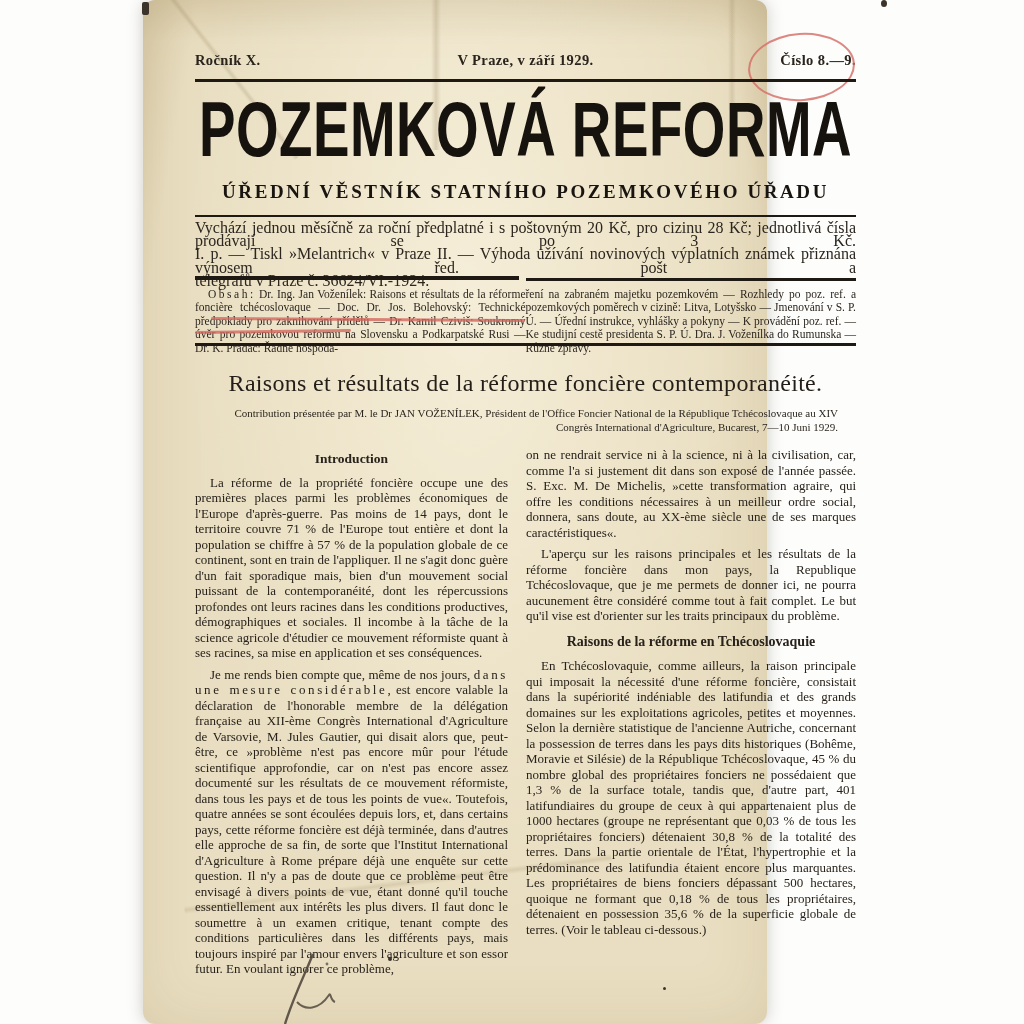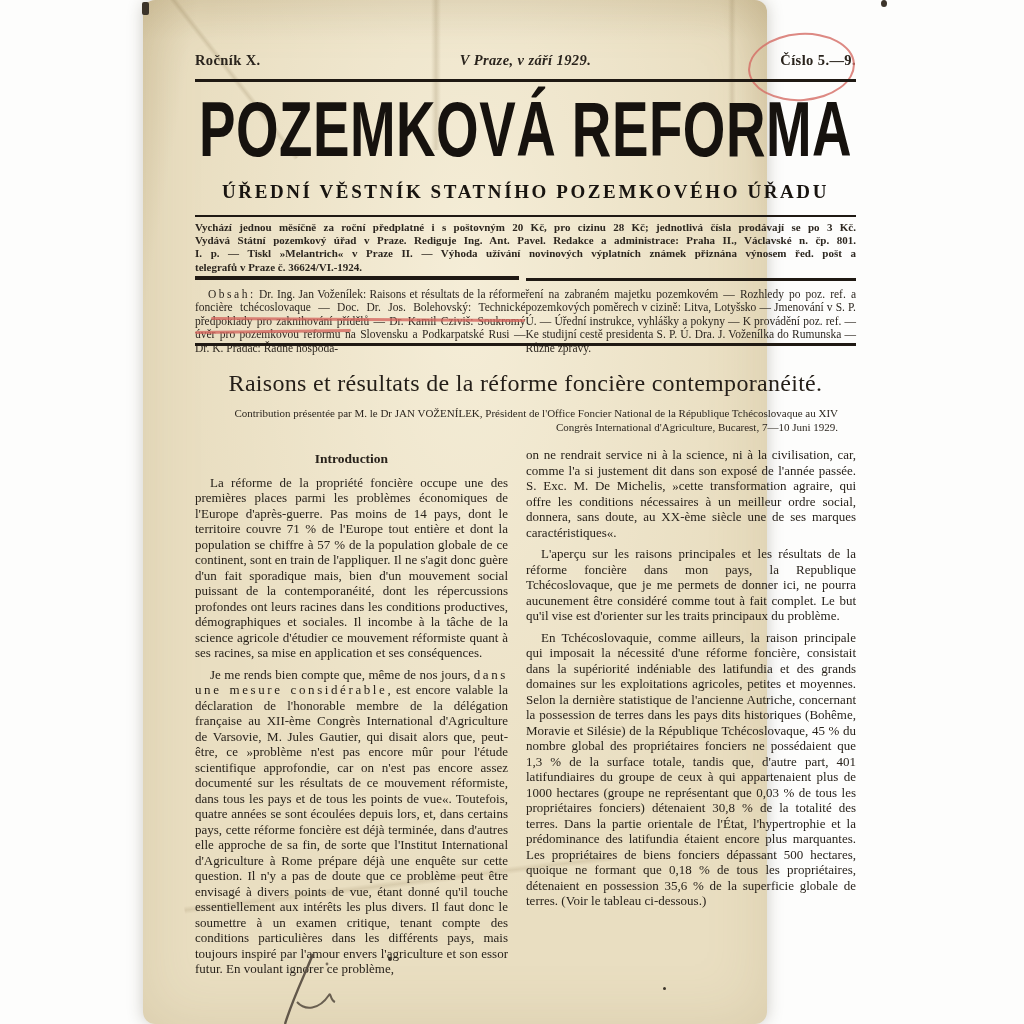--- a/index.html
+++ b/index.html
@@ -32,21 +32,21 @@
   .speck.s1{left:-1px;top:2px;width:7px;height:13px;border-radius:2px;}
   .speck.s2{left:738px;top:0;width:6px;height:7px;}
   .speck.s3{left:245px;top:957px;width:4px;height:4px;}
   .speck.s4{left:520px;top:987px;width:3px;height:3px;}
 
   .content{position:absolute;left:52px;top:0;width:661px;color:#2a241d;}
 
   .mast-row{position:absolute;top:52px;left:0;width:100%;display:flex;
     justify-content:space-between;align-items:baseline;
     font-size:14.5px;font-weight:bold;letter-spacing:.4px;}
-  .mast-row .dateline{position:absolute;left:50%;transform:translateX(-50%);font-style:italic;}
+  .mast-row .dateline{position:absolute;left:50%;transform:translateX(-50%);}
 
   .rule{position:absolute;left:0;width:100%;background:#1f1913;}
   .rule.r1{top:79px;height:3px;}
   .rule.r2{top:215px;height:1.5px;}
   .rule.r4{top:343px;height:2.5px;}
   .rule-thick{position:absolute;top:276px;left:0;width:100%;height:6px;}
   .rule-thick .seg{position:absolute;height:3.5px;background:#1f1913;top:0;}
   .rule-thick .seg.a{left:0;width:49%;}
   .rule-thick .seg.b{right:0;width:50%;top:1.5px;}
 
@@ -56,21 +56,21 @@
     font-size:55px;letter-spacing:.5px;color:#16120e;
     text-align:center;white-space:nowrap;
     transform:scale(.995,1.42);transform-origin:50% 12%;
   }
   .mast-sub{
     position:absolute;top:181px;left:0;width:100%;text-align:center;
     font-family:Liberation Serif, serif;font-weight:bold;
     font-size:19px;letter-spacing:2.6px;color:#181410;white-space:nowrap;
   }
   .imprint{position:absolute;top:221px;left:0;width:100%;
-    font-size:11px;line-height:13.2px;color:#2c261f;font-weight:bold;}
+    font-size:16px;line-height:13.2px;color:#2c261f;}
   .imprint .jl{text-align:justify;text-align-last:justify;}
   .imprint .cl{text-align:left;}
 
   .obsah{position:absolute;top:288px;left:0;width:100%;display:flex;
     font-size:11.5px;line-height:13.4px;text-align:justify;color:#2c261f;}
   .obsah .col{flex:1;}
   .obsah .label{letter-spacing:2.5px;}
   .obsah .colL{text-indent:13px;}
 
   .red-ellipse{position:absolute;left:553px;top:33px;width:103px;height:64px;
@@ -109,34 +109,33 @@
   <div class="speck s1"></div>
   <div class="speck s2"></div>
   <div class="speck s3"></div>
   <div class="speck s4"></div>
 
   <div class="content">
 
     <div class="mast-row">
       <span>Ročník X.</span>
       <span class="dateline">V Praze, v září 1929.</span>
-      <span>Číslo 5.—9.</span>
+      <span>Číslo 8.—9.</span>
     </div>
     <div class="red-ellipse"></div>
 
     <div class="rule r1"></div>
 
     <div class="mast-title">POZEMKOVÁ REFORMA</div>
     <div class="mast-sub">ÚŘEDNÍ VĚSTNÍK STATNÍHO POZEMKOVÉHO ÚŘADU</div>
 
     <div class="rule r2"></div>
 
     <div class="imprint">
       <div class="jl">Vychází jednou měsíčně za roční předplatné i s poštovným 20 Kč, pro cizinu 28 Kč; jednotlivá čísla prodávají se po 3 Kč.</div>
-      <div class="jl">Vydává Státní pozemkový úřad v Praze. Rediguje Ing. Ant. Pavel. Redakce a administrace: Praha II., Václavské n. čp. 801.</div>
       <div class="jl">I. p. — Tiskl »Melantrich« v Praze II. — Výhoda užívání novinových výplatních známek přiznána výnosem řed. pošt a</div>
       <div class="cl">telegrafů v Praze č. 36624/VI.-1924.</div>
     </div>
 
     <div class="rule-thick">
       <div class="seg a"></div>
       <div class="seg b"></div>
     </div>
 
     <div class="obsah">
@@ -153,20 +152,21 @@
 
     <div class="cols">
       <div class="bodycol colL">
         <p class="subhead">Introduction</p>
         <p class="ind">La réforme de la propriété foncière occupe une des premières places parmi les problèmes économiques de l'Europe d'après-guerre. Pas moins de 14 pays, dont le territoire couvre 71 % de l'Europe tout entière et dont la population se chiffre à 57 % de la population globale de ce continent, sont en train de l'appliquer. Il ne s'agit donc guère d'un fait sporadique mais, bien d'un mouvement social puissant de la contemporanéité, dont les répercussions profondes ont leurs racines dans les conditions productives, démographiques et sociales. Il incombe à la tâche de la science agricole d'étudier ce mouvement réformiste quant à ses racines, sa mise en application et ses conséquences.</p>
         <p class="ind"><span>Je me rends bien compte que, même de nos jours, </span><span class="emph">dans une mesure considérable</span><span>, est encore valable la déclaration de l'honorable membre de la délégation française au XII-ème Congrès International d'Agriculture de Varsovie, M. Jules Gautier, qui disait alors que, peut-être, ce »problème n'est pas encore mûr pour l'étude scientifique approfondie, car on n'est pas encore assez documenté sur les résultats de ce mouvement réformiste, dans tous les pays et de tous les points de vue«. Toutefois, quatre années se sont écoulées depuis lors, et, dans certains pays, cette réforme foncière est déjà terminée, dans d'autres elle approche de sa fin, de sorte que l'Institut International d'Agriculture à Rome prépare déjà une enquête sur cette question. Il n'y a pas de doute que ce problème peut être envisagé à divers points de vue, étant donné qu'il touche essentiellement aux intérêts les plus divers. Il faut donc le soumettre à un examen critique, tenant compte des conditions particulières dans les différents pays, mais toujours inspiré par l'amour envers l'agriculture et son essor futur. En voulant ignorer ce problème,</span></p>
       </div>
       <div class="bodycol colR">
         <p>on ne rendrait service ni à la science, ni à la civilisation, car, comme l'a si justement dit dans son exposé de l'année passée. S. Exc. M. De Michelis, »cette transformation agraire, qui offre les conditions nécessaires à un meilleur ordre social, donnera, sans doute, au XX-ème siècle une de ses marques caractéristiques«.</p>
         <p class="ind">L'aperçu sur les raisons principales et les résultats de la réforme foncière dans mon pays, la Republique Tchécoslovaque, que je me permets de donner ici, ne pourra aucunement être considéré comme tout à fait complet. Le but qu'il vise est d'orienter sur les traits principaux du problème.</p>
+        <p class="subhead2">Raisons de la réforme en Tchécoslovaquie</p>
         <p class="ind">En Tchécoslovaquie, comme ailleurs, la raison principale qui imposait la nécessité d'une réforme foncière, consistait dans la supériorité indéniable des latifundia et des grands domaines sur les exploitations agricoles, petites et moyennes. Selon la dernière statistique de l'ancienne Autriche, concernant la possession de terres dans les pays dits historiques (Bohême, Moravie et Silésie) de la République Tchécoslovaque, 45 % du nombre global des propriétaires fonciers ne possédaient que 1,3 % de la surface totale, tandis que, d'autre part, 401 latifundiaires du groupe de ceux à qui appartenaient plus de 1000 hectares (groupe ne représentant que 0,03 % de tous les propriétaires fonciers) détenaient 30,8 % de la totalité des terres. Dans la partie orientale de l'État, l'hypertrophie et la prédominance des latifundia étaient encore plus marquantes. Les propriétaires de biens fonciers dépassant 500 hectares, quoique ne formant que 0,18 % de tous les propriétaires, détenaient en possession 35,6 % de la superficie globale de terres. (Voir le tableau ci-dessous.)</p>
       </div>
     </div>
   </div>
 
   <svg class="pen-mark" width="130" height="76" viewBox="0 0 130 76">
     <path d="M 52 6 C 44 26, 32 50, 24 76" fill="none" stroke="#4a4036" stroke-width="2.4" opacity="0.85"></path>
     <path d="M 36 54 C 44 63, 58 62, 68 47 C 70 44, 69 52, 74 54" fill="none" stroke="#4a4036" stroke-width="2" opacity="0.8"></path>
     <circle cx="66" cy="16" r="1.4" fill="#4a4036" opacity="0.7"></circle>
   </svg>

